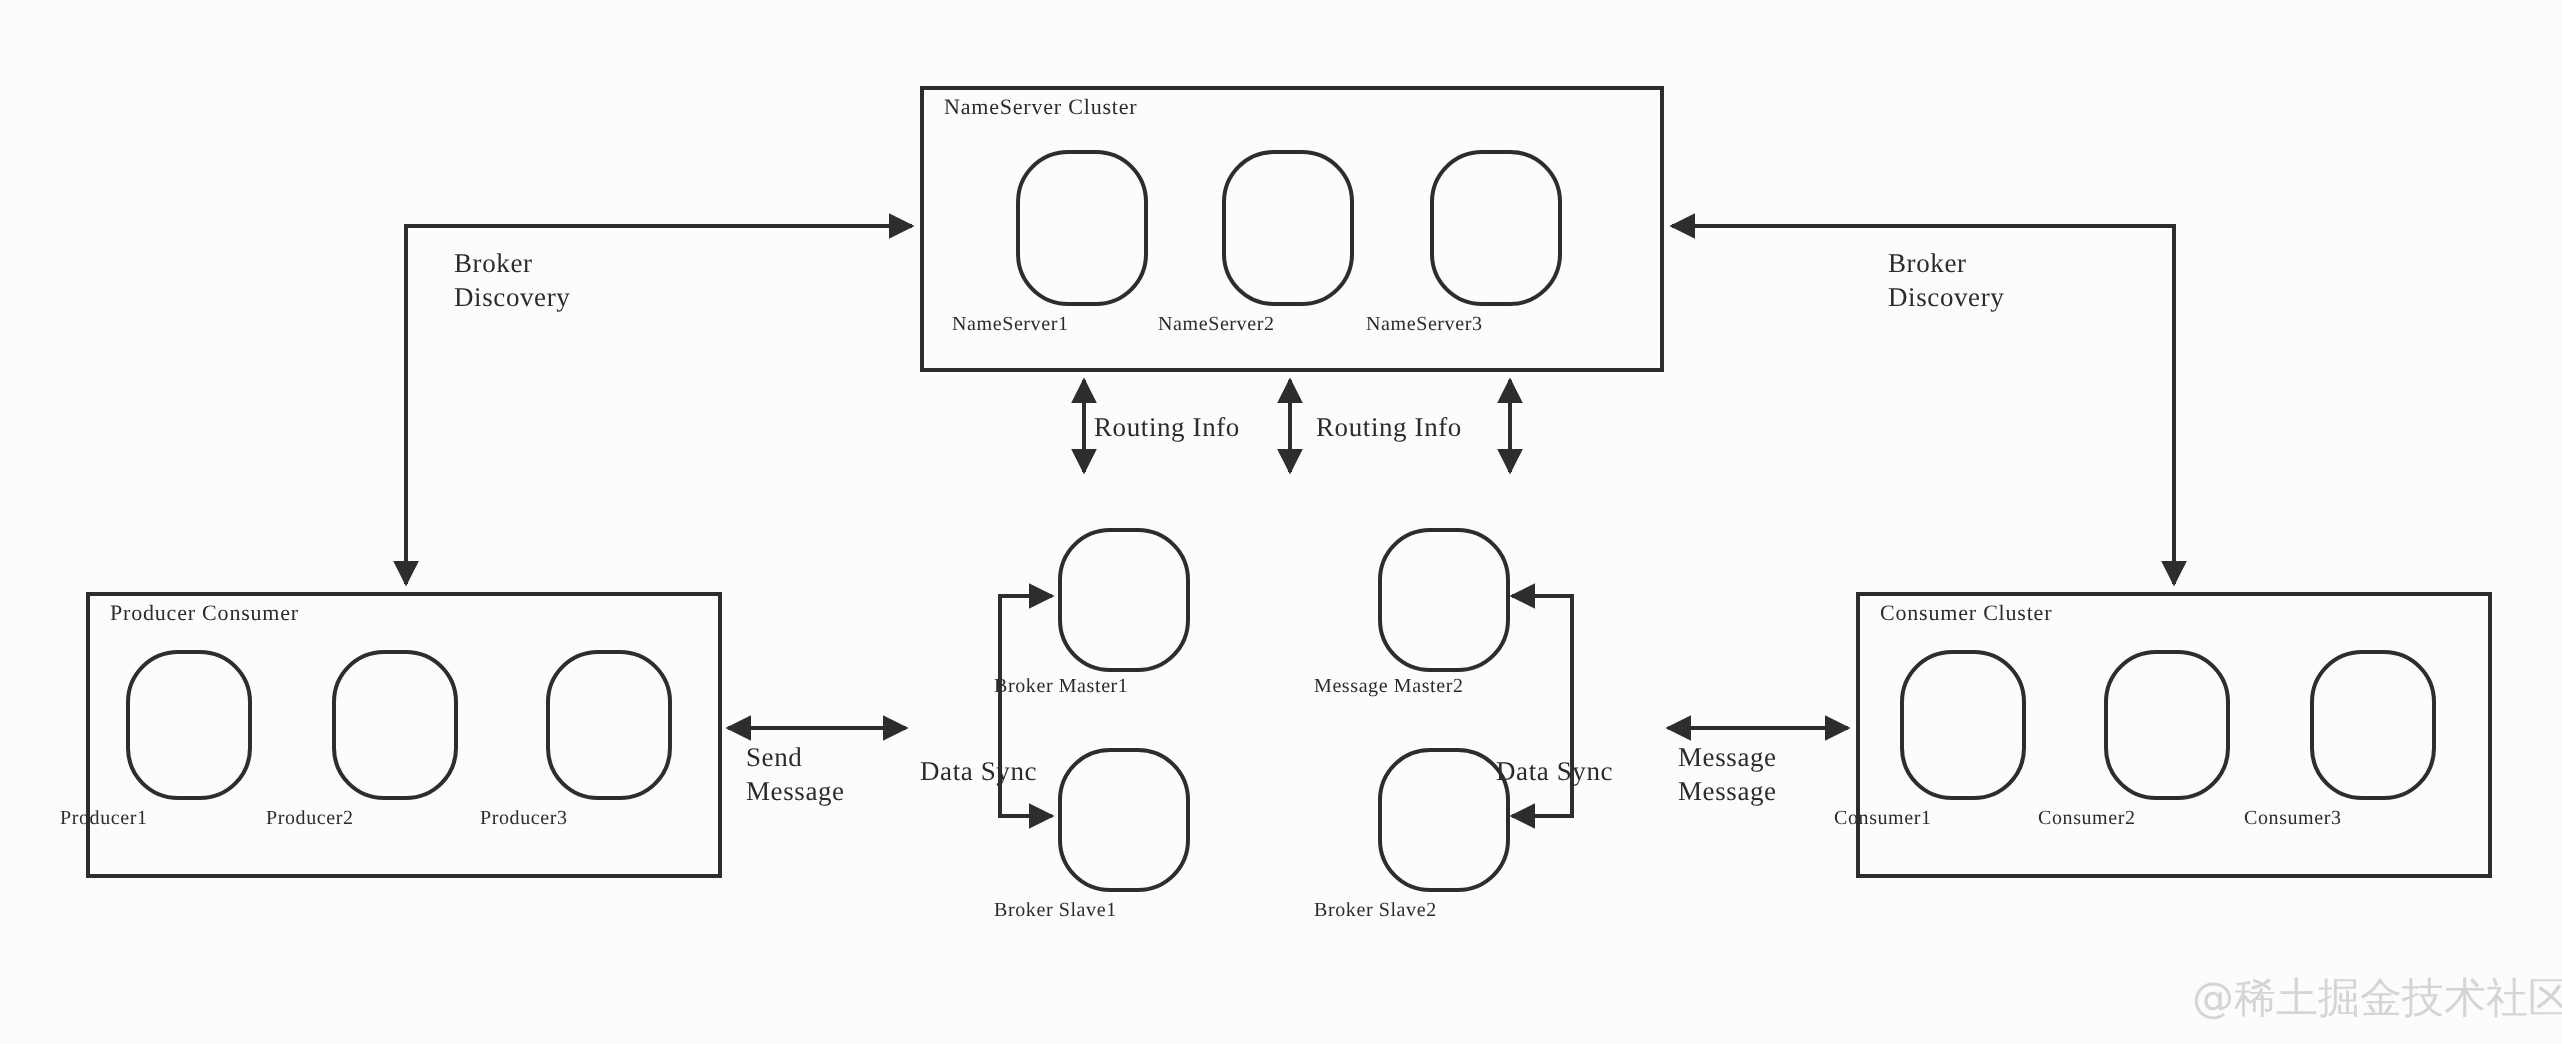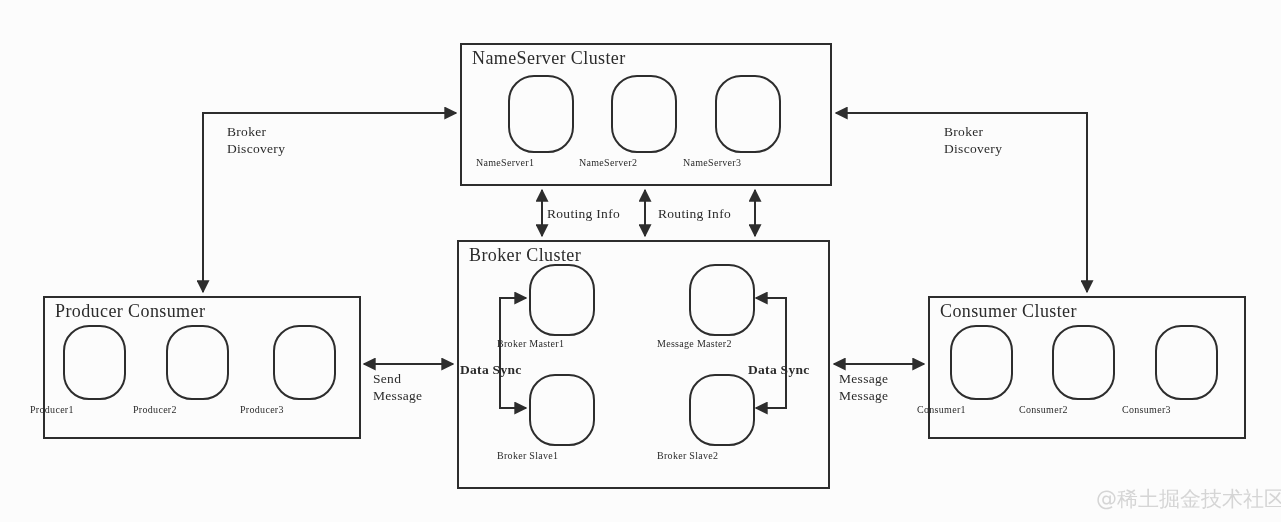--- a/index.html
+++ b/index.html
@@ -19,21 +19,21 @@
   }
   .cluster-box {
     position: absolute;
     border: 2px solid #2d2d2d;
     background: transparent;
     box-sizing: border-box;
   }
   .cluster-title {
     position: absolute;
     top: 3px; left: 10px;
-    font-size: 18px;
+    font-size: 11px;
     letter-spacing: 0.4px;
     white-space: nowrap;
   }
   .node {
     position: absolute;
     border: 2px solid #2d2d2d;
     border-radius: 26px;
     background: #fcfcfc;
     box-sizing: border-box;
   }
@@ -45,21 +45,21 @@
     letter-spacing: 0.3px;
     white-space: nowrap;
   }
   .edge-label {
     position: absolute;
     text-align: left;
     font-size: 13.5px;
     letter-spacing: 0.3px;
     line-height: 17px;
   }
-  .edge-label.bold { font-weight: bold; }
+  .edge-label.bold { font-weight: normal; margin-top: 16px; }
   .watermark {
     position: absolute;
     left: 1096px;
     top: 485px;
     width: 160px;
     font-size: 21px;
     color: #d5d5d5;
     font-family: "DejaVu Sans", "Liberation Sans", sans-serif;
     white-space: nowrap;
   }
@@ -102,23 +102,20 @@
   <div class="cluster-box" style="left:460px; top:43px; width:372px; height:143px;">
     <div class="cluster-title">NameServer Cluster</div>
   </div>
   <div class="node ns1"></div>
   <div class="node ns2"></div>
   <div class="node ns3"></div>
   <div class="node-label" style="left:476px; top:157px;">NameServer1</div>
   <div class="node-label" style="left:579px; top:157px;">NameServer2</div>
   <div class="node-label" style="left:683px; top:157px;">NameServer3</div>
 
-  <div class="cluster-box" style="left:457px; top:240px; width:373px; height:249px;">
-    <div class="cluster-title">Broker Cluster</div>
-  </div>
   <div class="node m1"></div>
   <div class="node m2"></div>
   <div class="node s1"></div>
   <div class="node s2"></div>
   <div class="node-label" style="left:497px; top:338px;">Broker Master1</div>
   <div class="node-label" style="left:657px; top:338px;">Message Master2</div>
   <div class="node-label" style="left:497px; top:450px;">Broker Slave1</div>
   <div class="node-label" style="left:657px; top:450px;">Broker Slave2</div>
 
   <div class="cluster-box" style="left:43px; top:296px; width:318px; height:143px;">

